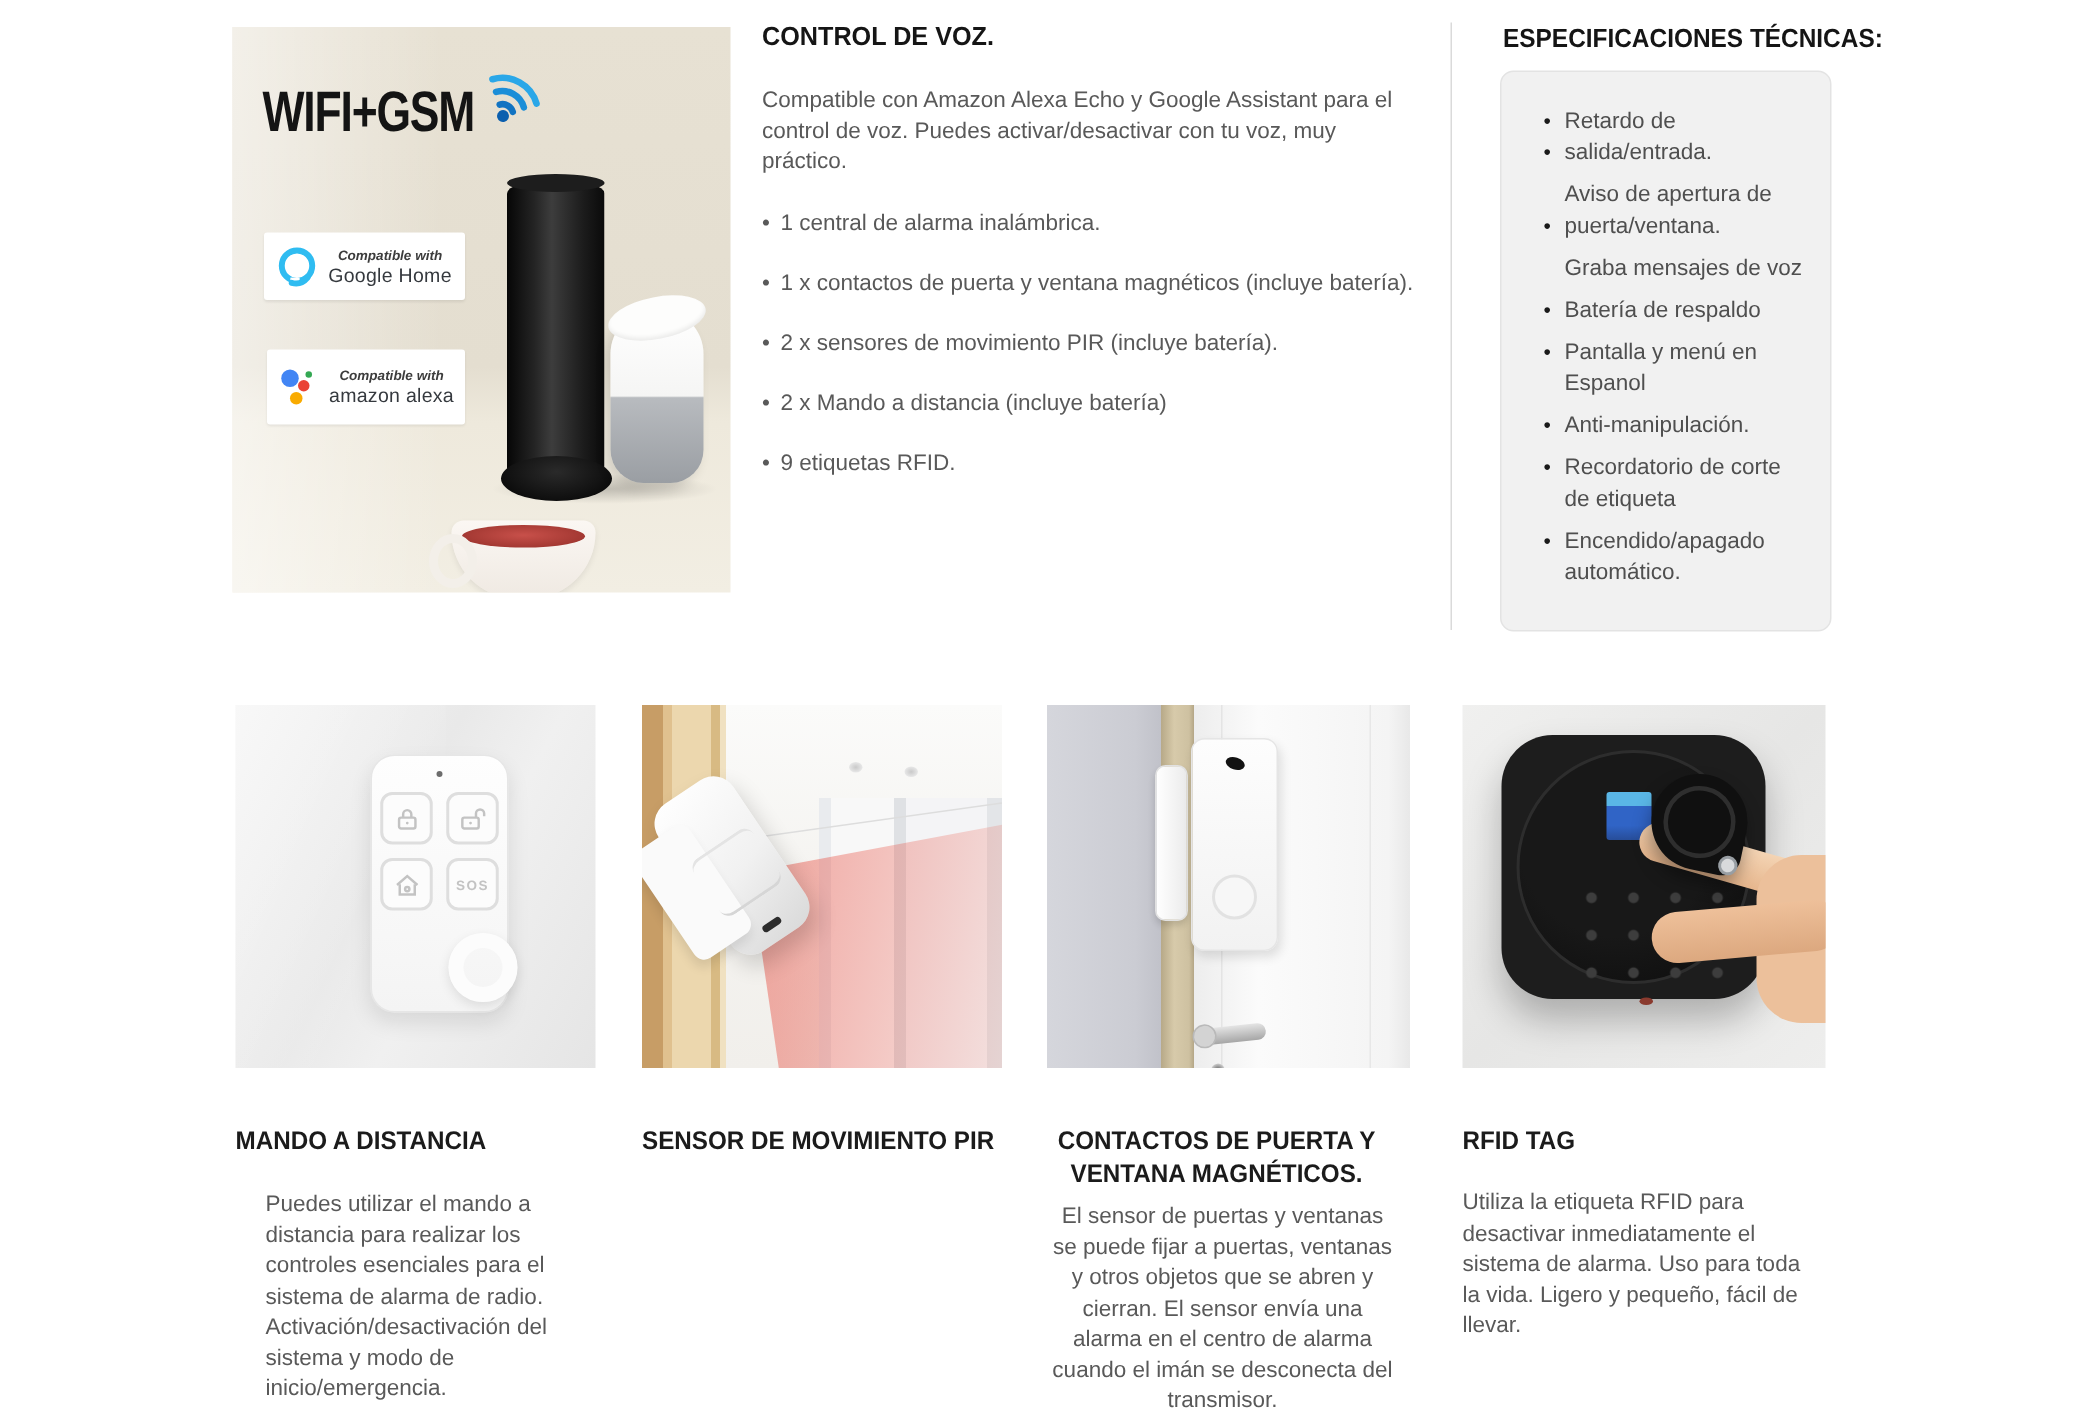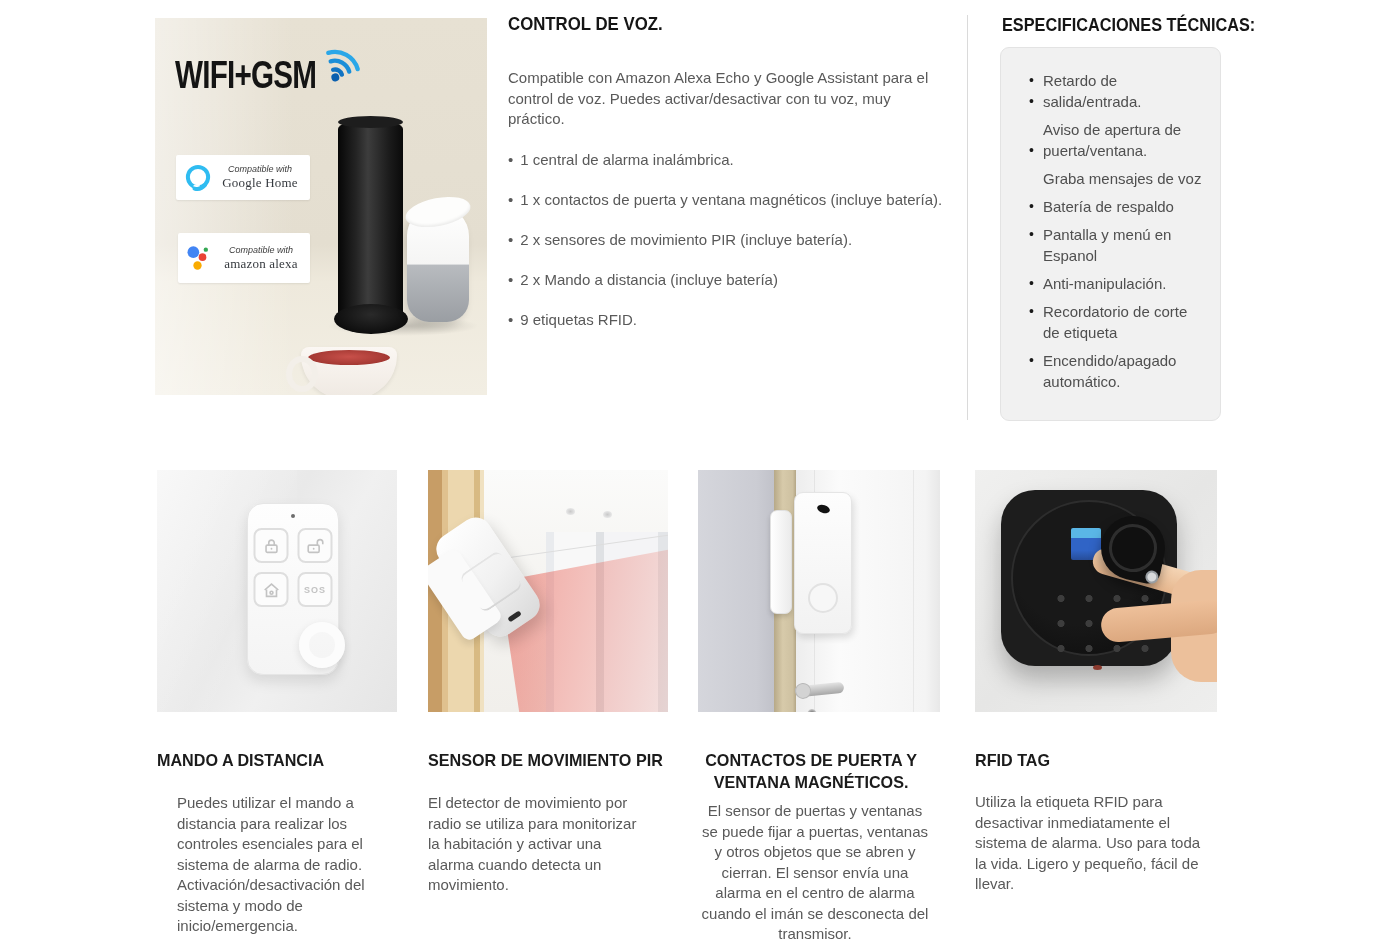--- a/index.html
+++ b/index.html
@@ -33,27 +33,27 @@
   .cup::before{content:'';position:absolute;left:7px;top:3px;right:7px;height:15px;border-radius:50%;
         background:radial-gradient(ellipse at 50% 45%,#c8504a,#9e352f 80%);}
   .cup::after{content:'';position:absolute;left:-15px;top:9px;width:20px;height:24px;border:6px solid #f3efe9;
         border-radius:50%;}
   .badge{position:absolute;background:#fff;border-radius:2px;display:flex;align-items:center;
         padding:5px 7px;box-sizing:border-box;box-shadow:0 1px 2px rgba(0,0,0,.08);}
   .badge1{left:21px;top:137px;width:134px;height:45px;}
   .badge2{left:23px;top:215px;width:132px;height:50px;}
   .badge-logo{flex:0 0 30px;width:30px;height:30px;}
   .badge-text{flex:1;text-align:center;margin-left:4px;}
-  .badge-top{font-size:9px;font-style:italic;color:#3c3c3c;}
-  .badge-main{font-size:13px;color:#35393e;margin-top:1px;letter-spacing:.2px;font-family:Liberation Serif, serif;}
+  .badge-top{font-size:9px;font-style:italic;color:#3c3c3c;font-weight:bold;}
+  .badge-main{font-size:13px;color:#35393e;margin-top:1px;letter-spacing:.2px;}
 
   
   .voice{position:absolute;left:508px;top:14px;width:438px;}
   .voice h2{margin:0;font-size:17.5px;font-weight:700;color:#151515;transform:scaleX(.96);transform-origin:left;white-space:nowrap;}
-  .voice p{margin:33px 0 0 0;font-size:15px;line-height:20.5px;color:#595959;}
+  .voice p{margin:22px 0 0 0;font-size:15px;line-height:20.5px;color:#595959;}
   .vc-item{font-size:15px;line-height:21px;color:#595959;margin-top:19px;}
   .vc-bullet{margin-right:7px;}
 
   
   .divider{position:absolute;left:967px;top:15px;width:1px;height:405px;background:#dadada;}
   .specs-h{position:absolute;left:1002px;top:15px;margin:0;font-size:17.5px;font-weight:700;color:#151515;
         transform:scaleX(.93);transform-origin:left;white-space:nowrap;}
   .specs-box{position:absolute;left:1000px;top:47px;width:221px;height:374px;background:#f1f1f1;
         border:1px solid #e3e3e3;border-radius:9px;padding:22px 6px 0 28px;box-sizing:border-box;}
   .spec-line{display:flex;align-items:flex-start;font-size:15px;line-height:21px;color:#4f4f4f;}
@@ -320,21 +320,20 @@
     <div class="fimg img-pir">
       <span class="spot s1"></span>
       <span class="spot s2"></span>
       <div class="room"></div>
       <div class="beam"></div>
       <div class="pir-device">
         <span class="pir-slot"></span>
       </div>
     </div>
     <h3>SENSOR DE MOVIMIENTO PIR</h3>
-    <p>El detector de movimiento por radio se utiliza para monitorizar la habitación y activar una alarma cuando detecta un movimiento.</p>
   </section>
 
   <section class="feature f3">
     <div class="fimg img-door">
       <div class="frame-strip"></div>
       <div class="door-panel"></div>
       <div class="magnet"></div>
       <div class="door-sensor"></div>
       <div class="door-handle"></div>
     </div>

